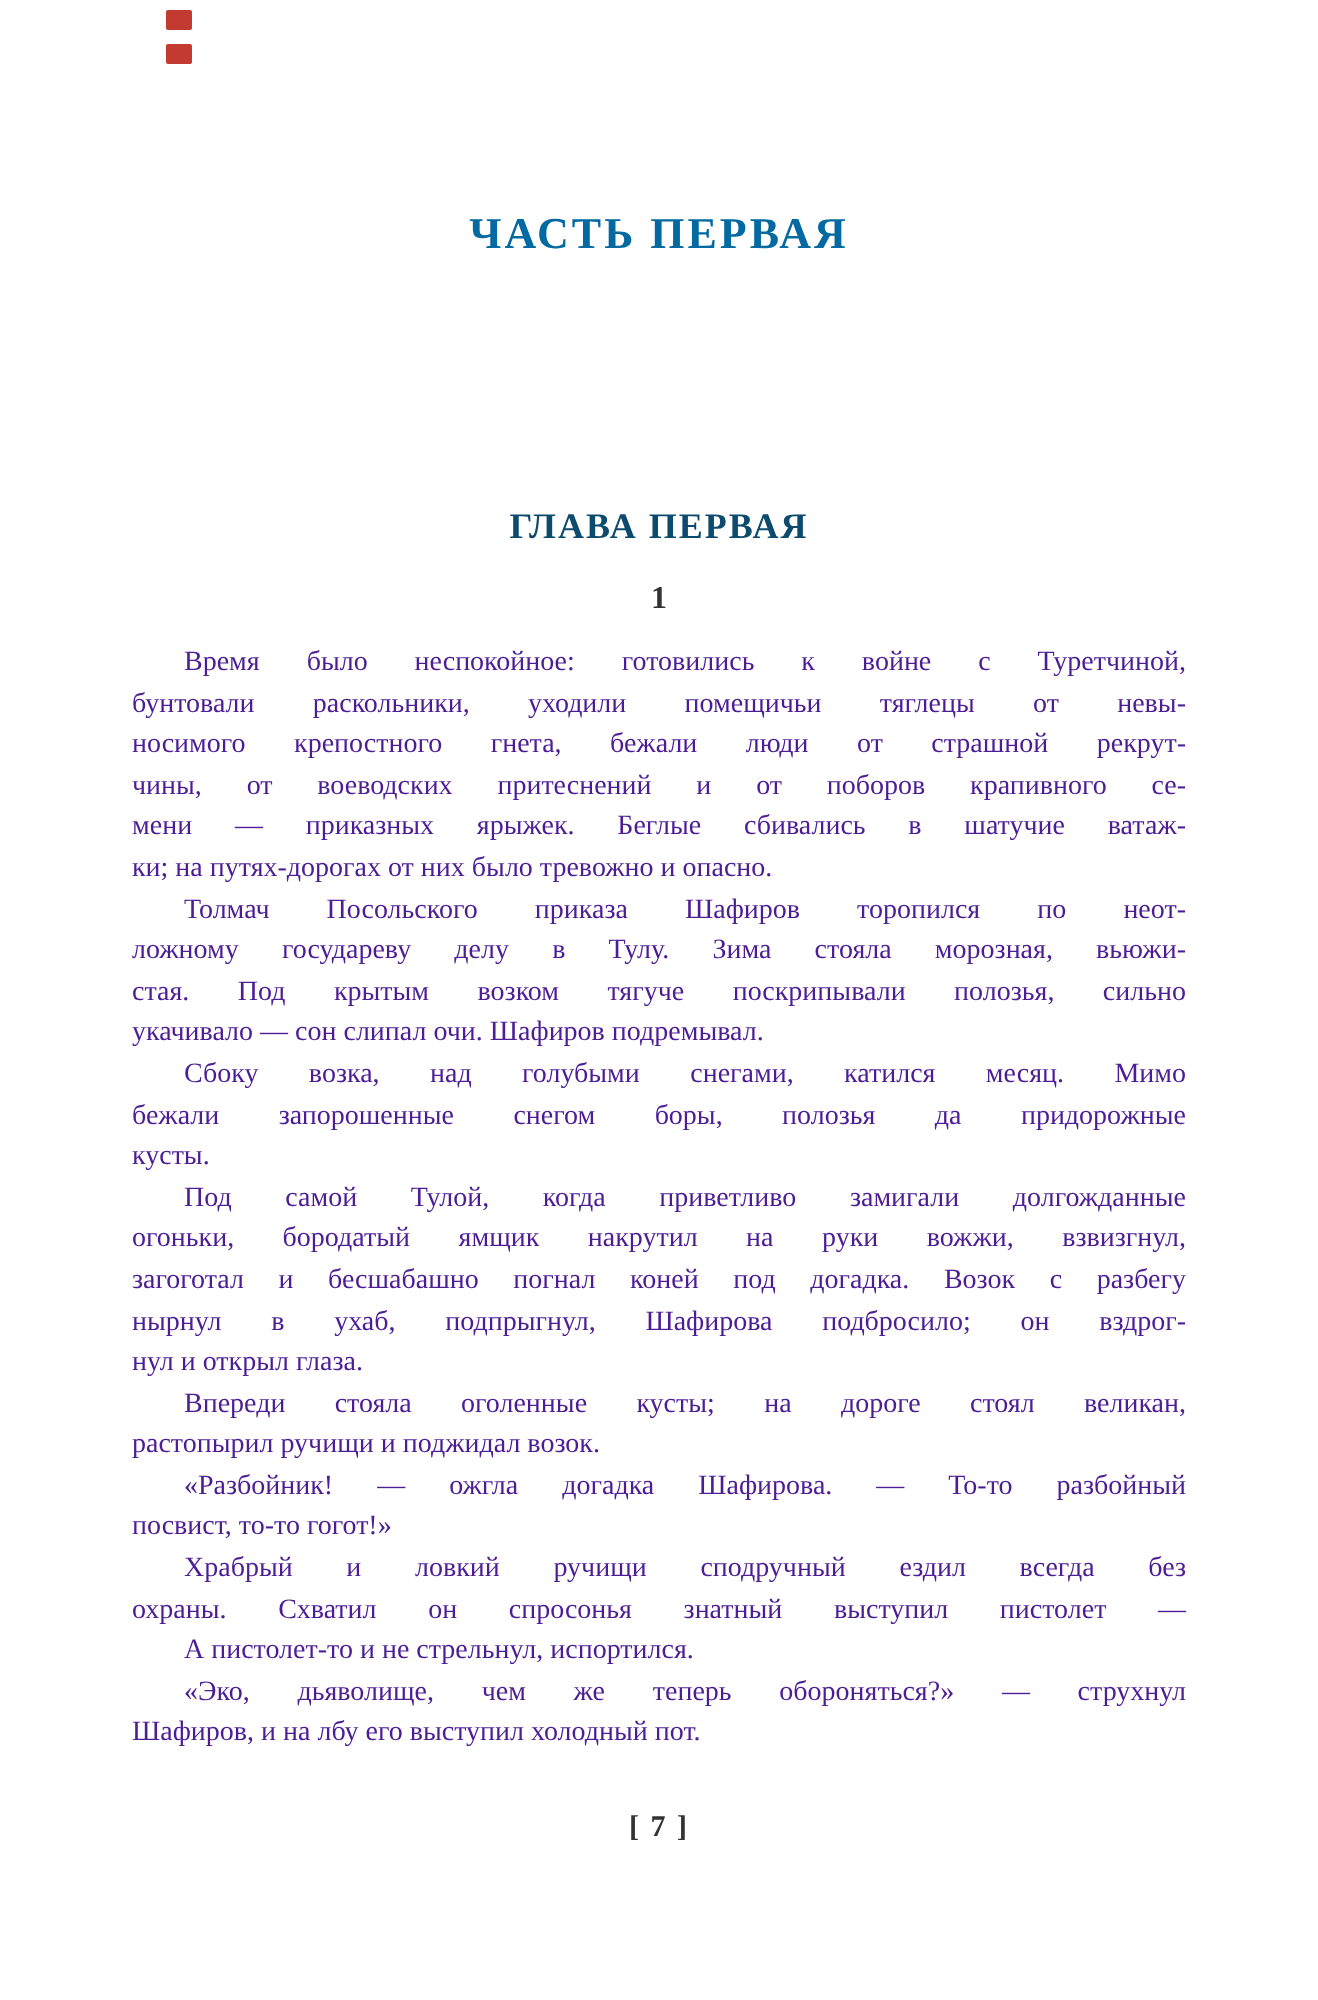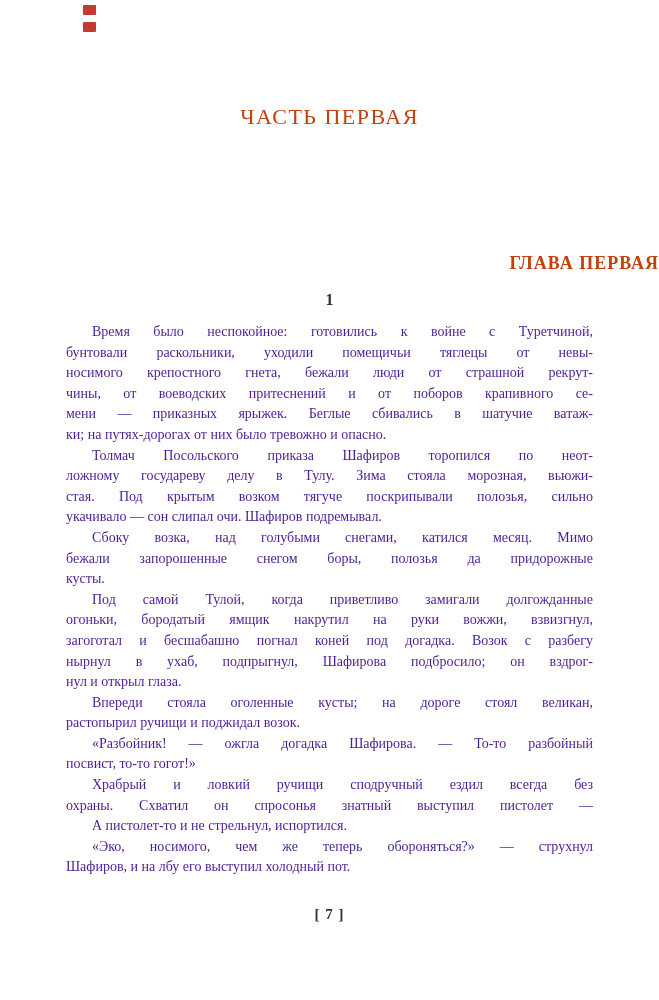--- a/index.html
+++ b/index.html
@@ -24,34 +24,34 @@
     margin-bottom: 7px;
     border-radius: 1px;
   }
   .part-title {
     position: absolute;
     top: 104px;
     left: 0;
     width: 100%;
     text-align: center;
     font-size: 22px;
-    font-weight: normal;
+    font-weight: bold;
     letter-spacing: 1.5px;
-    color: #c2410c;
+    color: #0369a1;
   }
   .chapter-title {
     position: absolute;
     top: 253px;
     left: 0;
     width: 100%;
-    text-align: right;
+    text-align: center;
     font-size: 18px;
     font-weight: bold;
     letter-spacing: 1px;
-    color: #c2410c;
+    color: #0c4a6e;
   }
   .section-number {
     position: absolute;
     top: 291px;
     left: 0;
     width: 100%;
     text-align: center;
     font-size: 16px;
     font-weight: bold;
     color: #333333;
@@ -139,20 +139,20 @@
         <div class="line last">посвист, то-то гогот!»</div>
       </div>
       <div class="paragraph">
         <div class="line first">Храбрый и ловкий ручищи сподручный ездил всегда без</div>
         <div class="line">охраны. Схватил он спросонья знатный выступил пистолет —</div>
       </div>
       <div class="paragraph">
         <div class="line first last">А пистолет-то и не стрельнул, испортился.</div>
       </div>
       <div class="paragraph">
-        <div class="line first">«Эко, носимого, чем же теперь обороняться?» — струхнул</div>
+        <div class="line first">«Эко, дьяволище, чем же теперь обороняться?» — струхнул</div>
         <div class="line last">Шафиров, и на лбу его выступил холодный пот.</div>
       </div>
     </div>
 
   <div class="page-number">[ 7 ]</div>
 
 </div>
 
 </body></html>

